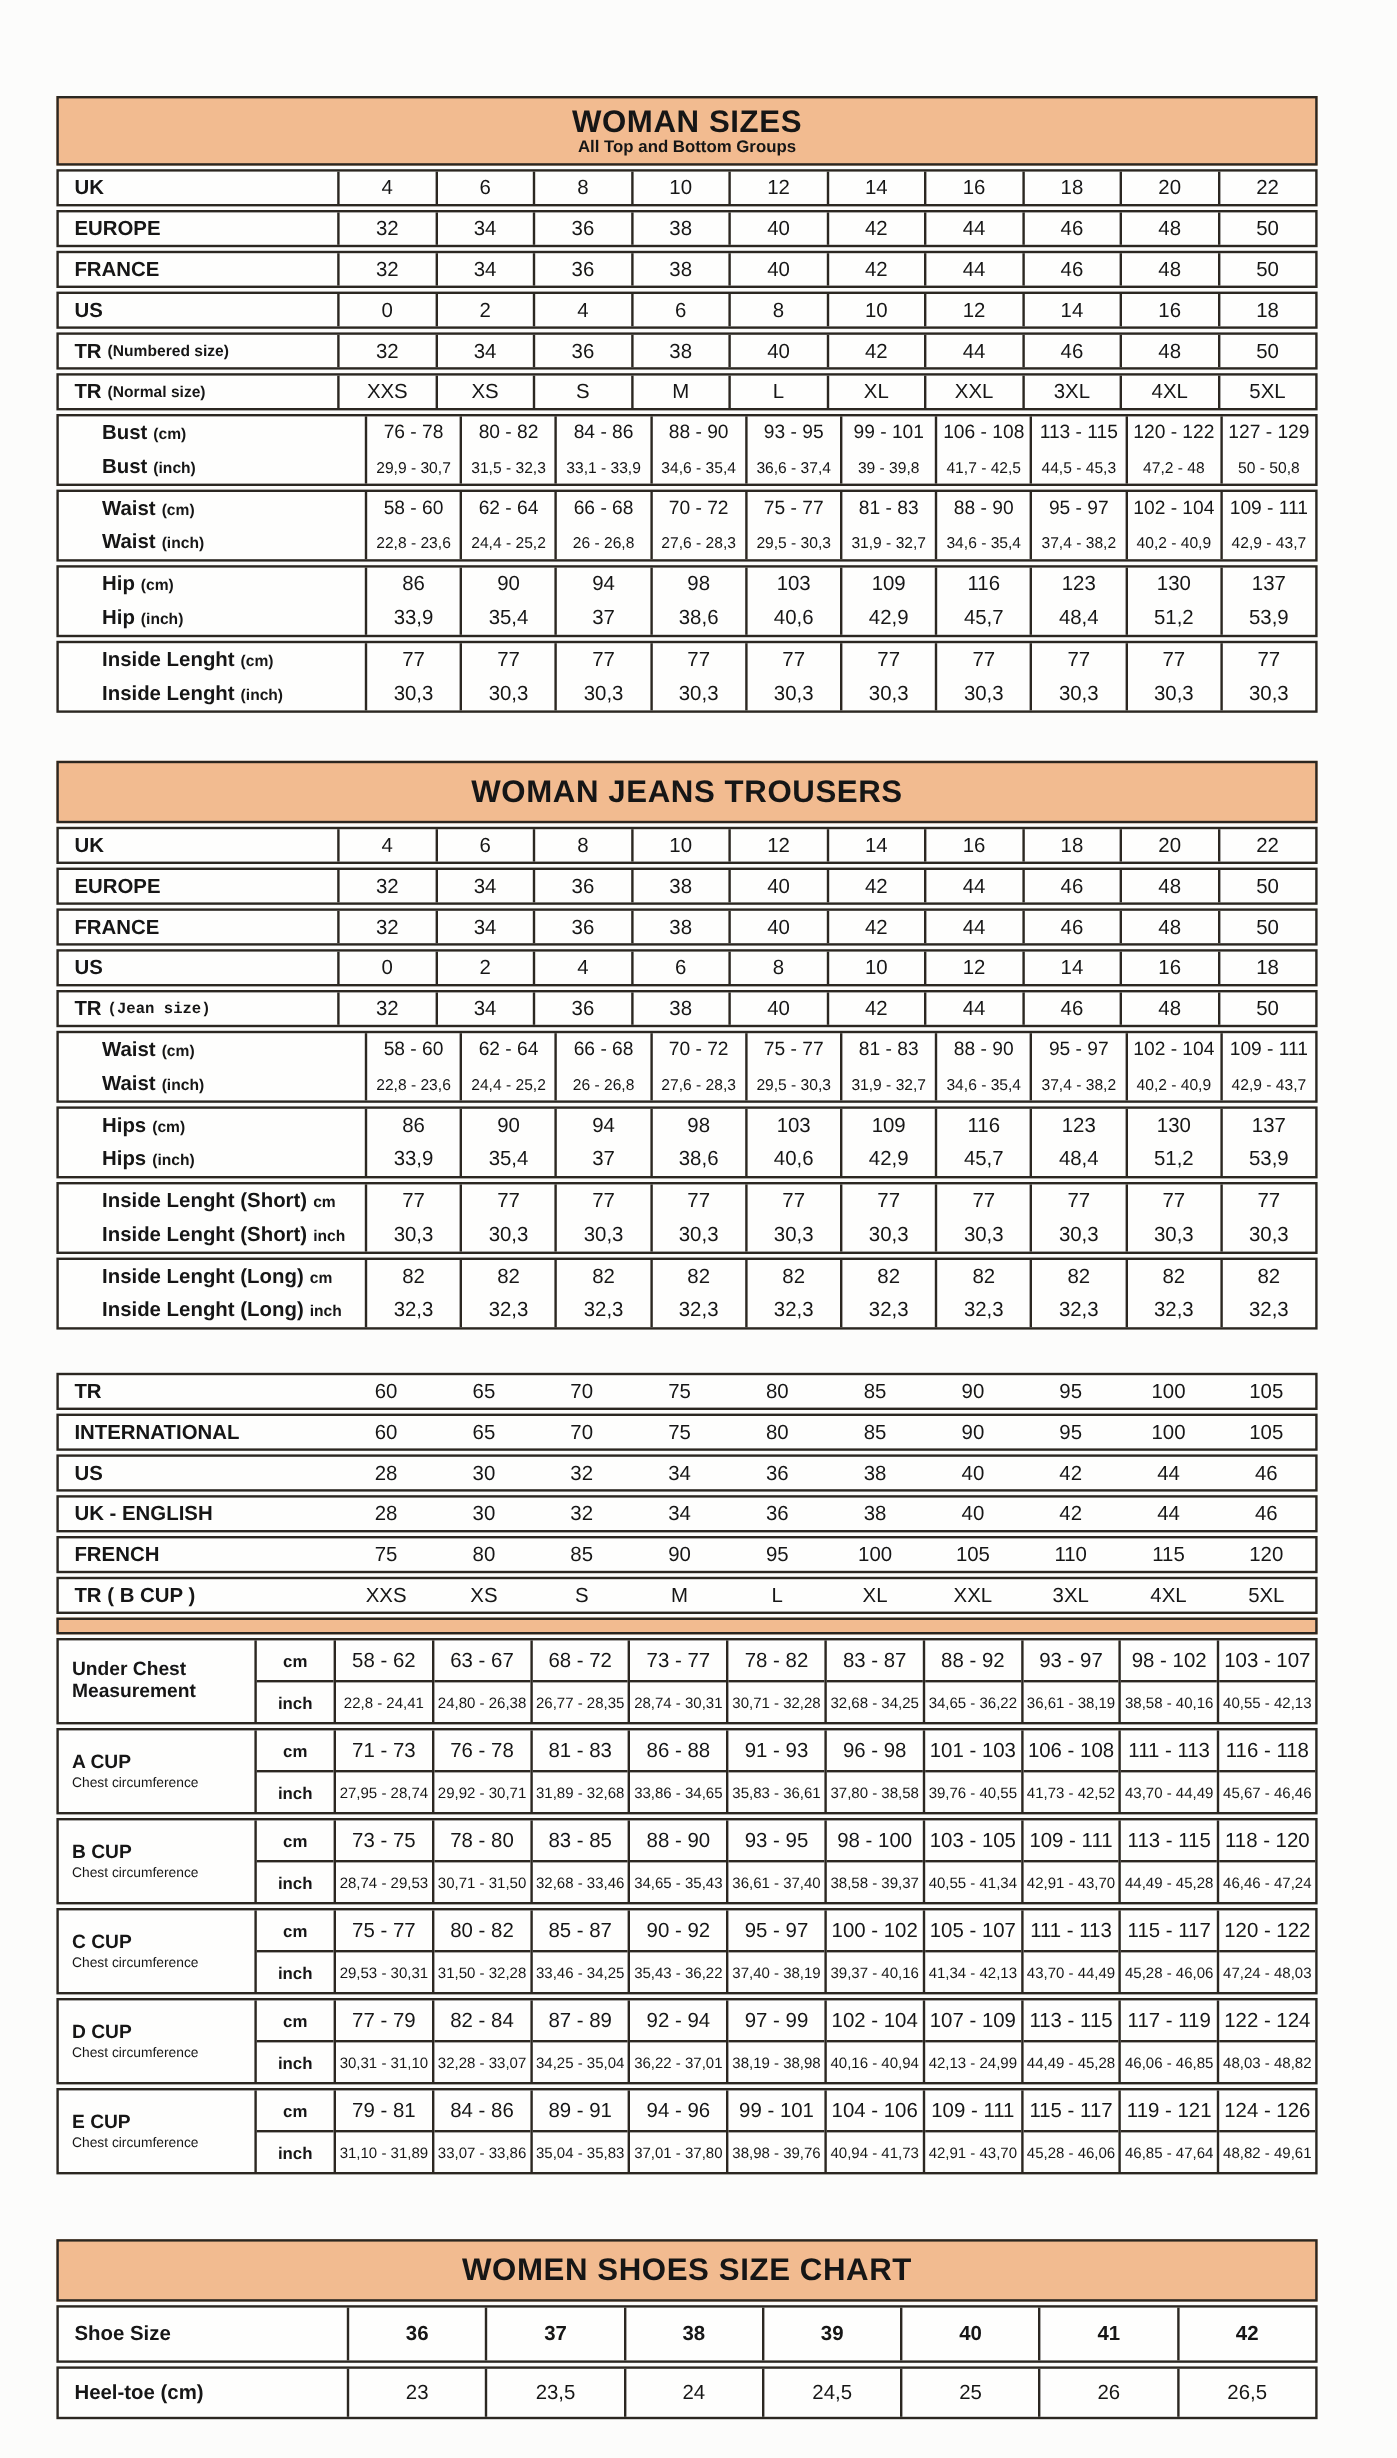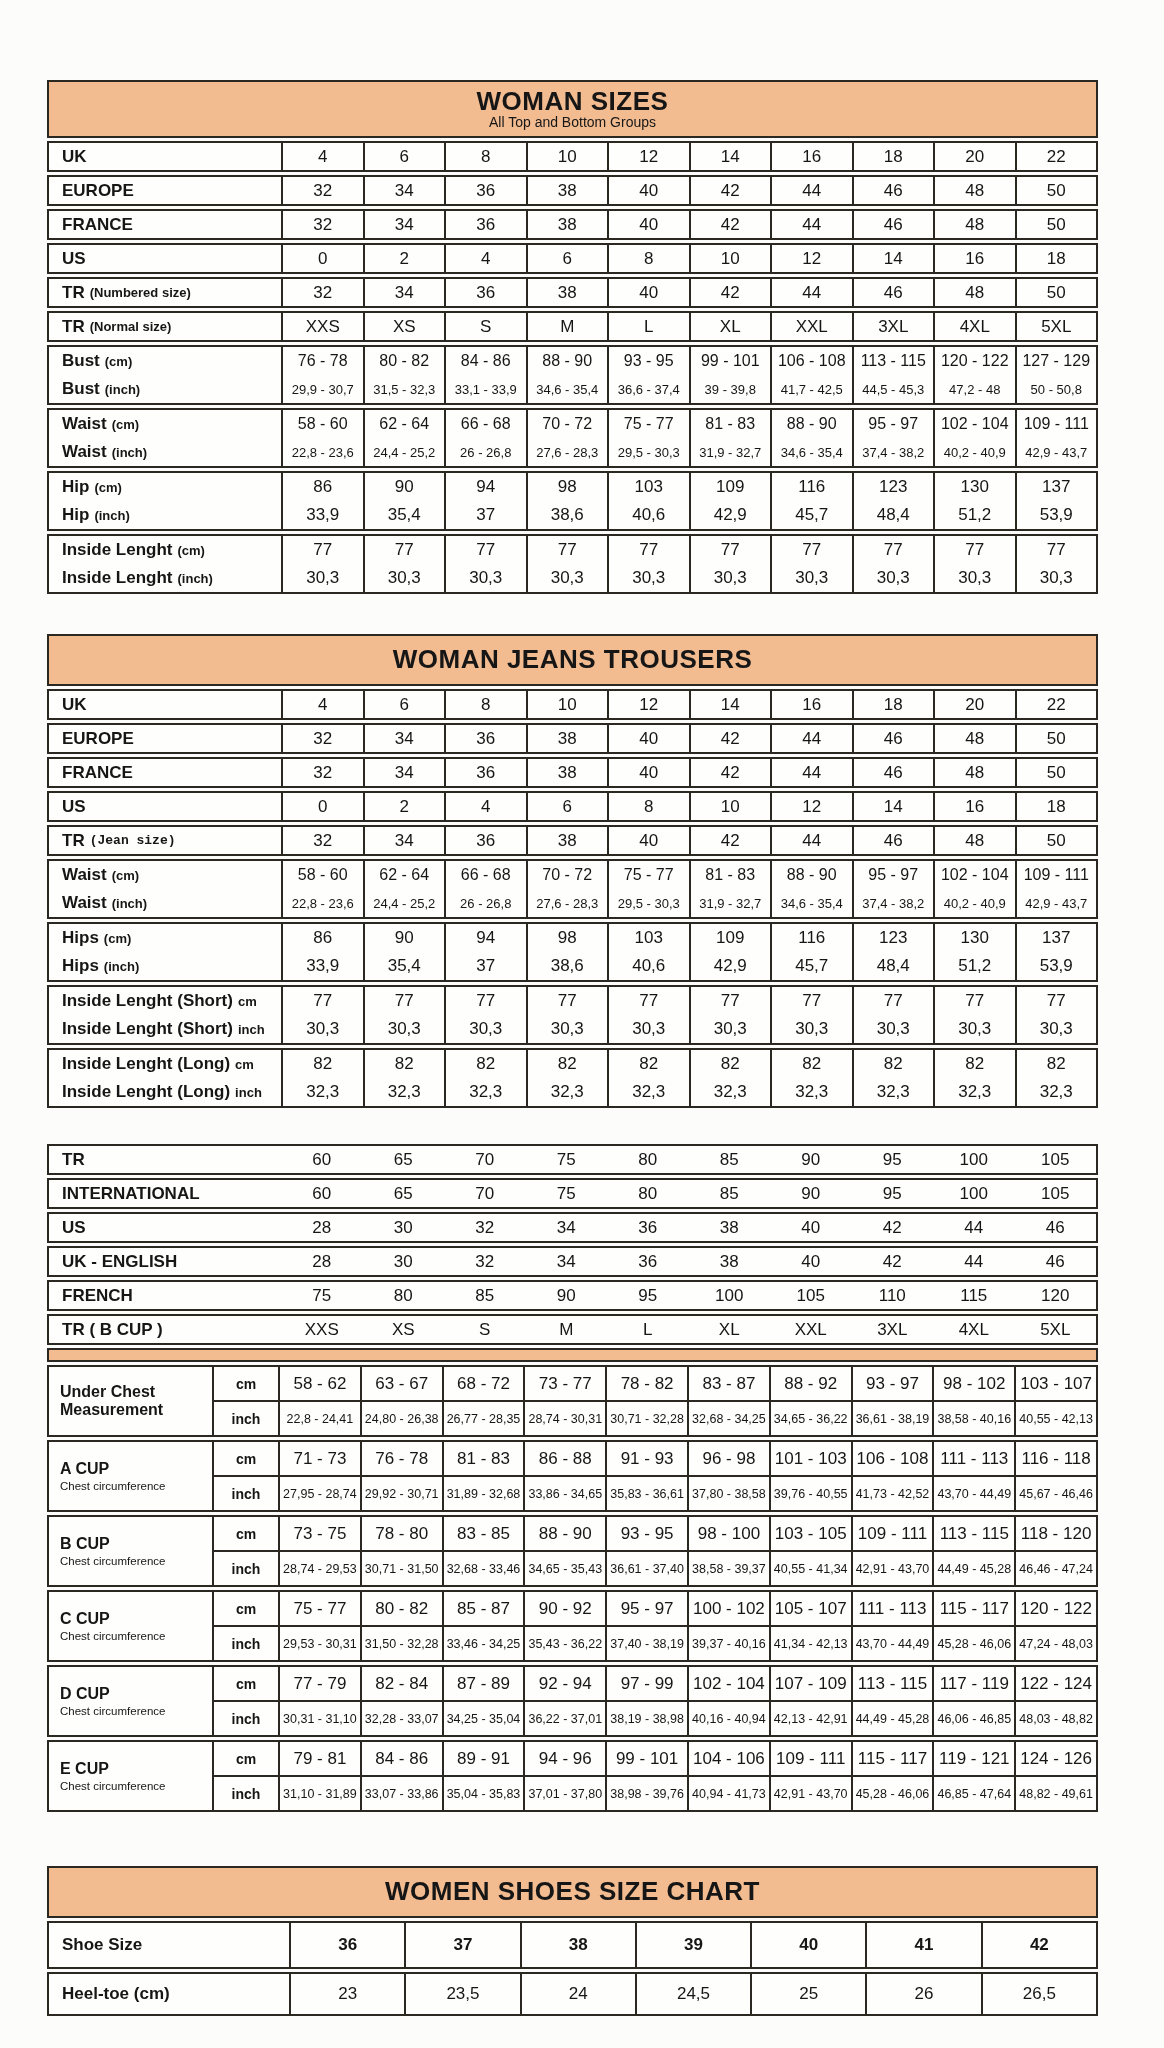--- a/index.html
+++ b/index.html
@@ -25,28 +25,28 @@
 
   .sec-header{
     background:var(--header-bg);
     border:2px solid var(--border);
     display:flex;flex-direction:column;justify-content:center;align-items:center;
     text-align:center;
   }
   .s-woman .sec-header{height:58px;}
   .s-jeans .sec-header,.s-bra .sec-header,.s-shoes .sec-header{height:52px;align-items:center;}
   .sec-title{font-size:26px;font-weight:800;letter-spacing:.5px;line-height:1.05;}
-  .sec-subtitle{font-size:14px;font-weight:400;line-height:1.1;}
+  .sec-subtitle{font-size:14px;font-weight:700;line-height:1.1;}
   .sec-subtitle:empty{display:none;}
 
   
   .row{border:2px solid var(--border);background:var(--cell-bg);margin-top:3px;display:grid;}
   .row.strip{background:var(--header-bg);height:14px;}
   .row.single{height:31px;}
-  .row.pair{height:60px;}
+  .row.pair{height:60px;padding-left:23px;}
   .row.cup{height:72px;}
   .s-shoes .row.single{height:48px;}
   .s-shoes .row.single:last-child{height:44px;}
 
   .s-woman .row.grid, .s-jeans .row.grid{grid-template-columns:232px repeat(10,1fr);}
   .s-bra .row.grid.openrow{grid-template-columns:232px repeat(10,1fr);}
   .s-bra .row.grid.cup{grid-template-columns:163px 66px repeat(10,1fr);}
   .s-shoes .row.grid{grid-template-columns:240px repeat(7,1fr);}
 
   
@@ -1005,21 +1005,21 @@
           <div class="stack">
             <div class="line">97 - 99</div>
             <div class="line small">38,19 - 38,98</div>
           </div>
           <div class="stack">
             <div class="line">102 - 104</div>
             <div class="line small">40,16 - 40,94</div>
           </div>
           <div class="stack">
             <div class="line">107 - 109</div>
-            <div class="line small">42,13 - 42,91</div>
+            <div class="line small">42,13 - 24,99</div>
           </div>
           <div class="stack">
             <div class="line">113 - 115</div>
             <div class="line small">44,49 - 45,28</div>
           </div>
           <div class="stack">
             <div class="line">117 - 119</div>
             <div class="line small">46,06 - 46,85</div>
           </div>
           <div class="stack">

